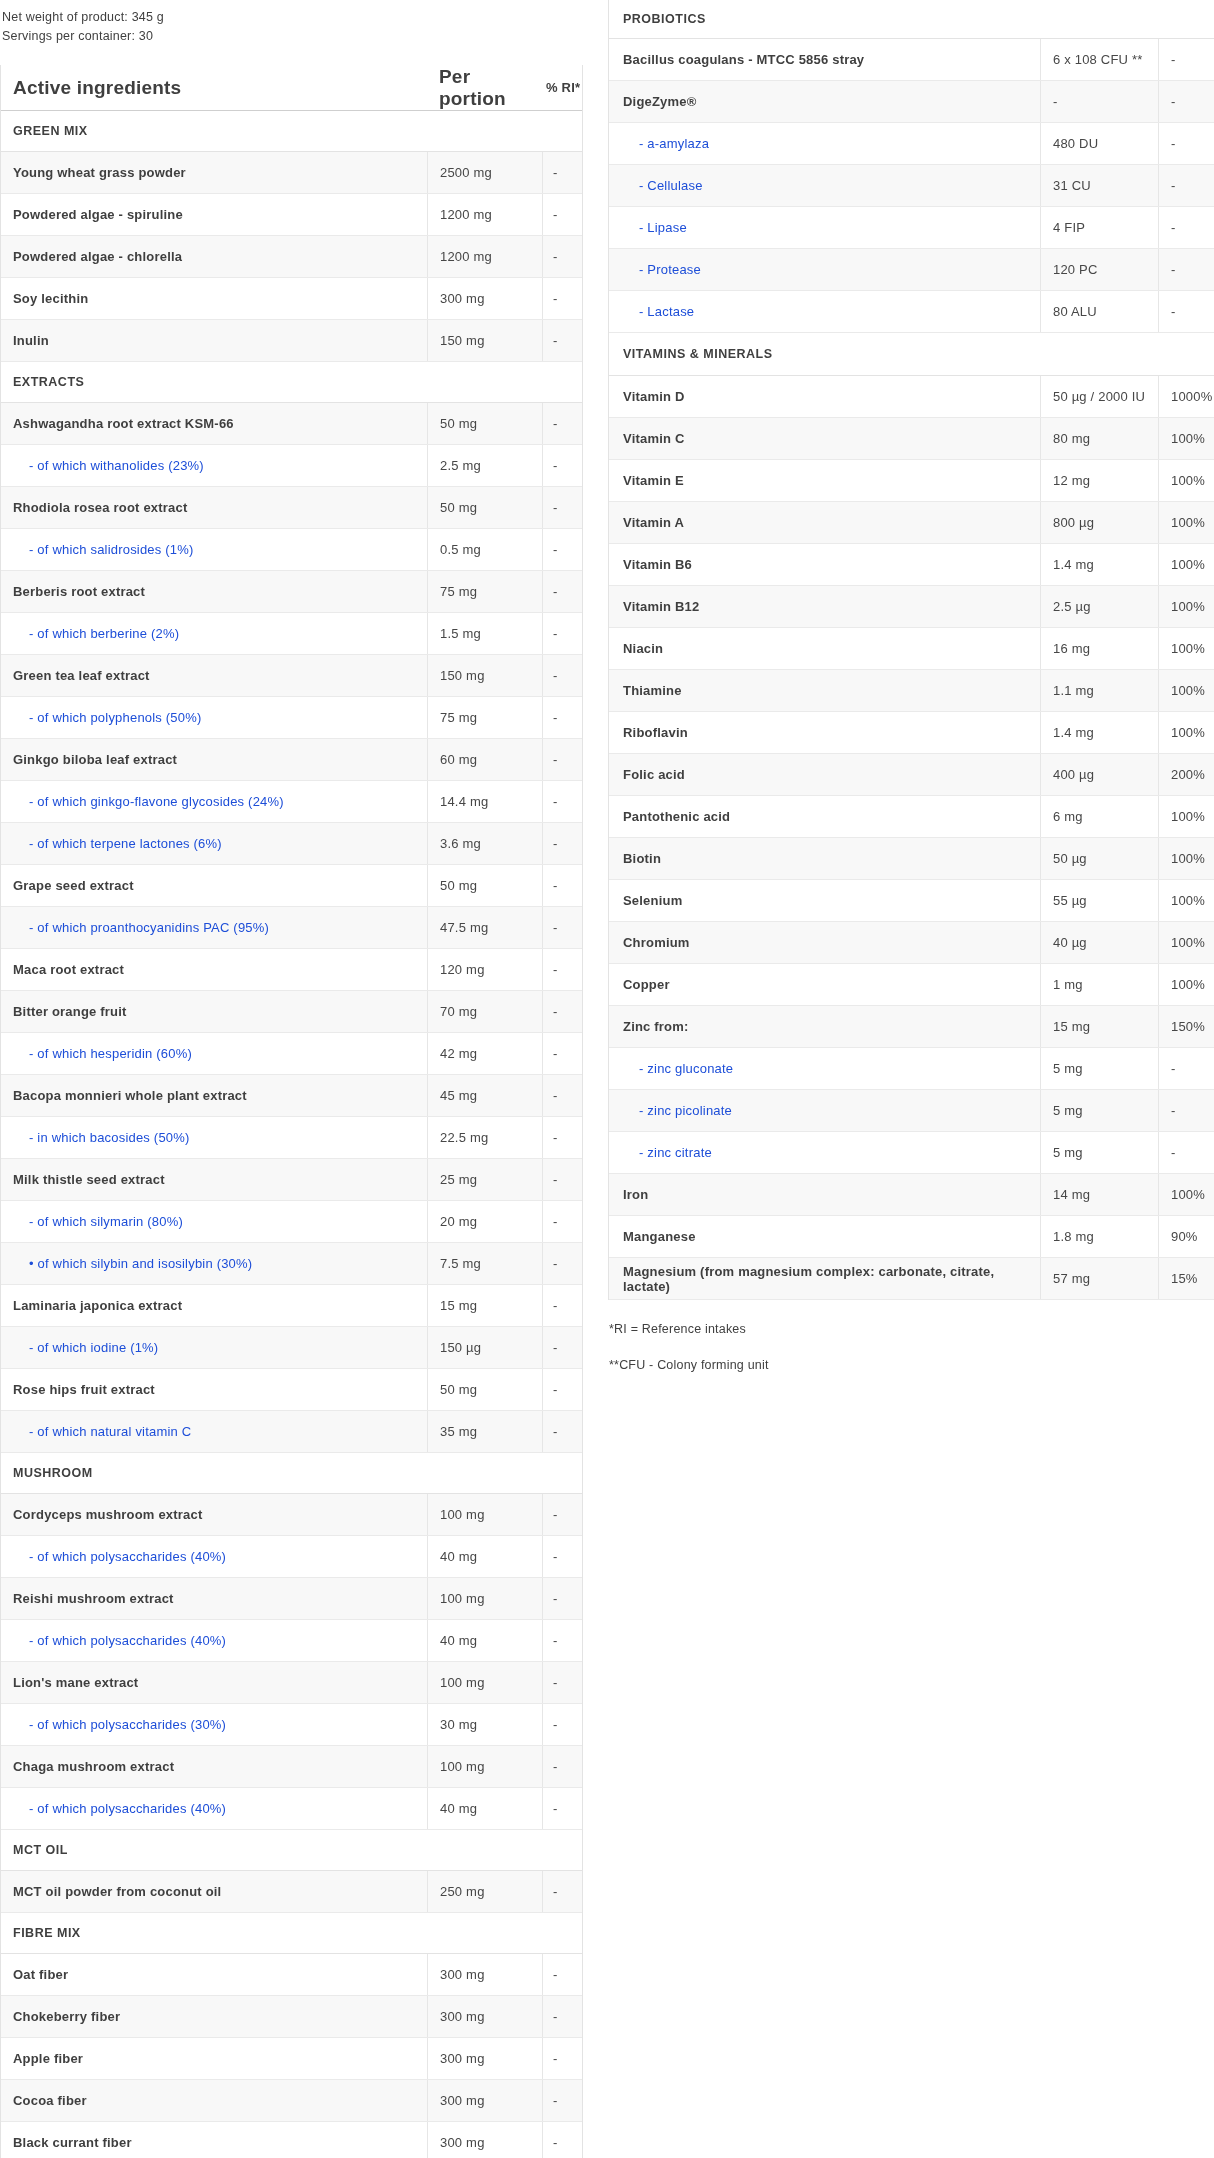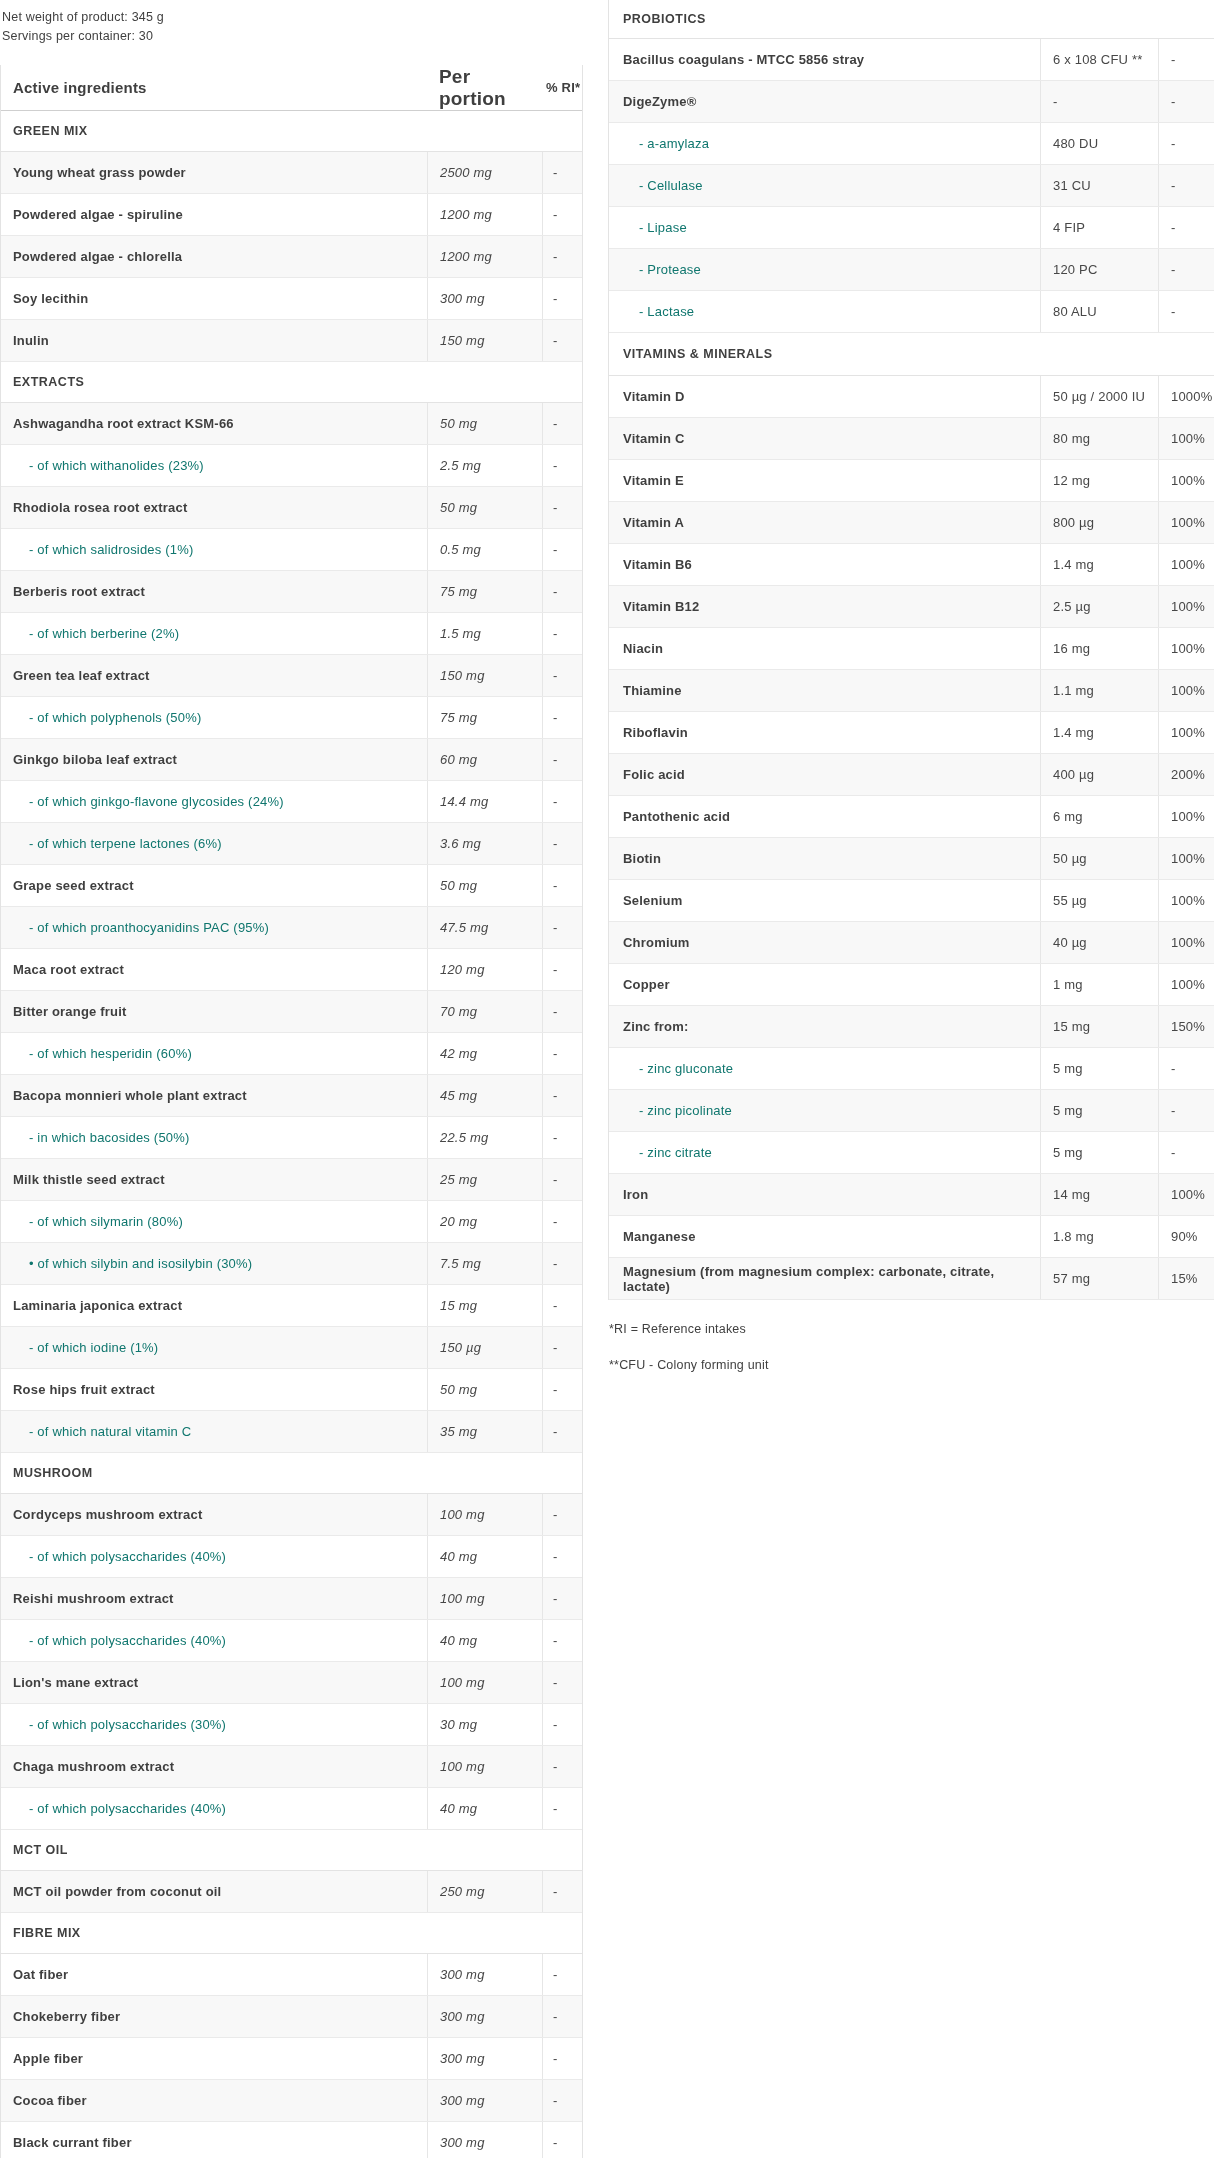--- a/index.html
+++ b/index.html
@@ -9,33 +9,33 @@
     font-family:"Liberation Sans", sans-serif;
     color:#3f3f3f;
     letter-spacing:.2px;
   }
   
   .lt{position:absolute;left:0;top:0;width:583px;}
   .meta{padding:8px 0 0 2px;height:57px;box-sizing:content-box;}
   .meta div{font-size:12.5px;line-height:19px;white-space:nowrap;}
   .lt-body{border-left:1px solid #e3e3e3;border-right:1px solid #e3e3e3;}
   .hdr-row{height:45px;display:flex;align-items:center;border-bottom:1px solid #cfcfcf;font-weight:bold;}
-  .hdr-name{flex:1;padding-left:12px;font-size:15px;}
+  .hdr-name{flex:1;padding-left:12px;font-size:19px;}
   .hdr-val{width:115px;padding-left:12px;font-size:19px;box-sizing:border-box;}
   .hdr-ri{width:40px;padding-left:4px;font-size:13px;white-space:nowrap;box-sizing:border-box;}
   .sec-title{height:40px;display:flex;align-items:center;padding-left:12px;
     font-size:12.5px;font-weight:bold;letter-spacing:.5px;text-transform:uppercase;background:#fff;}
   .rows{border-top:1px solid #e3e3e3;}
   .row{display:flex;height:42px;align-items:center;border-bottom:1px solid #eaeaea;box-sizing:border-box;background:#fff;}
   .row.shaded{background:#f8f8f8;}
   .c-name{flex:1;padding-left:12px;padding-right:8px;font-weight:bold;font-size:13px;line-height:15px;}
-  .c-name.sub{padding-left:28px;font-weight:normal;color:#0f766e;}
+  .c-name.sub{padding-left:28px;font-weight:normal;color:#1d4ed8;}
   .c-val,.c-ri{align-self:stretch;display:flex;align-items:center;border-left:1px solid #e6e6e6;
     padding-left:12px;font-size:13px;color:#474747;box-sizing:border-box;white-space:nowrap;}
-  .lt .c-val{width:115px;font-style:italic;}
+  .lt .c-val{width:115px;}
   .lt .c-ri{width:40px;padding-left:10px;}
   
   .rt{position:absolute;left:608px;top:0;width:670px;}
   .rt-body{border-left:1px solid #e3e3e3;}
   .rt .sec-title{padding-left:14px;}
   .rt .sec-title.first{height:38px;}
   .rt .sec-title.second{height:42px;}
   .rt .c-name{padding-left:14px;}
   .rt .c-name.sub{padding-left:30px;}
   .rt .c-val{width:118px;}

